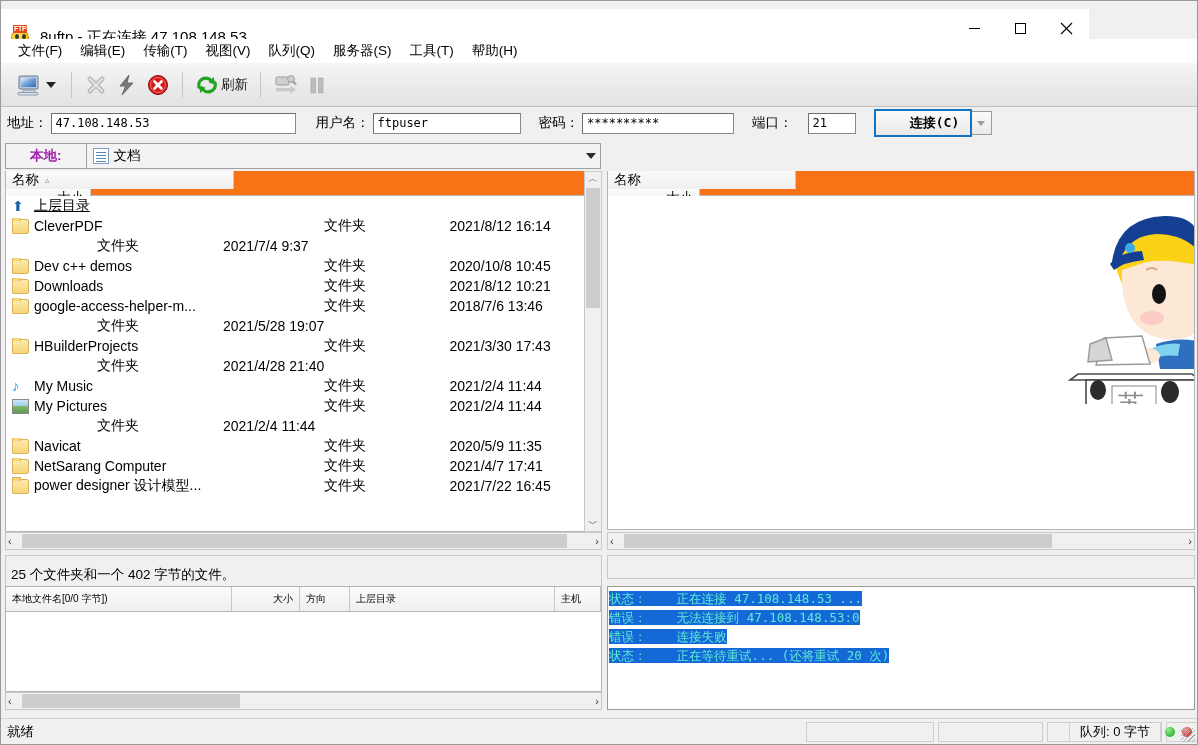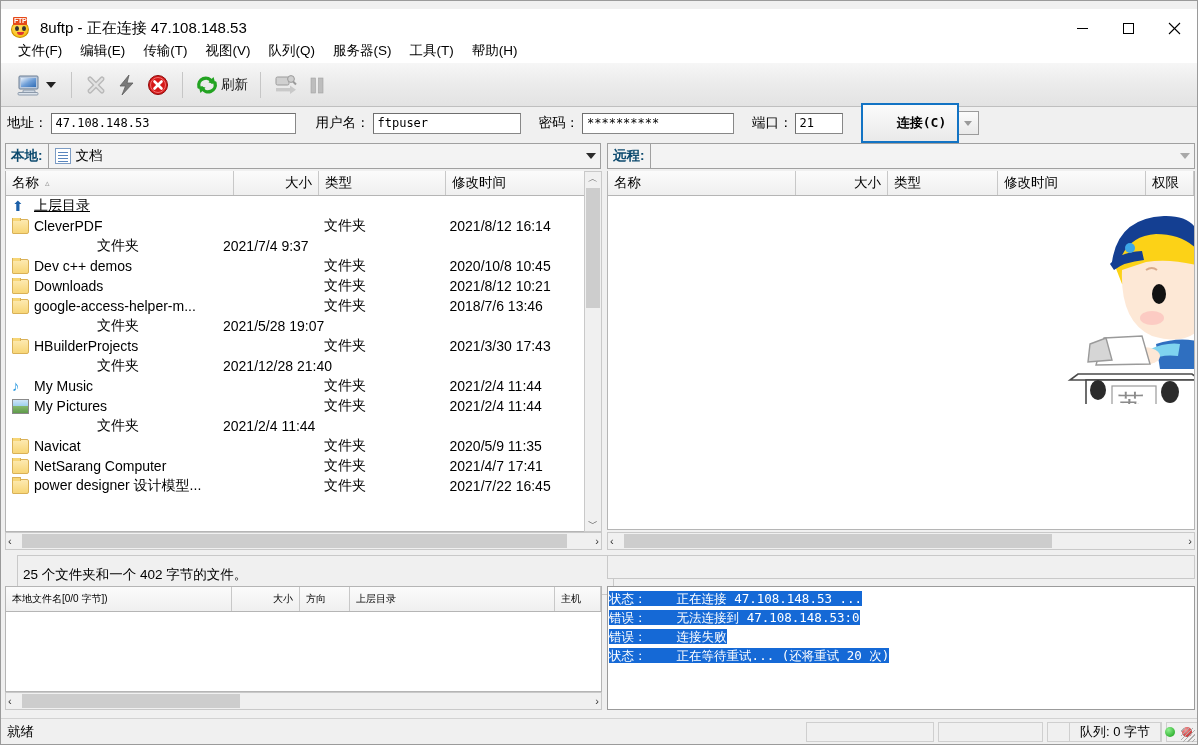--- a/index.html
+++ b/index.html
@@ -13,23 +13,23 @@
   #app {
     position: relative;
     width: 1198px; height: 745px;
     background: #f0f0f0;
     border: 1px solid #9a9a9a;
     overflow: hidden;
   }
 
   
   .titlebar {
-    position: absolute; left: 0; top: 8px; width: 1196px; height: 38px;
+    position: absolute; left: 0; top: 8px; width: 1088px; height: 38px;
     background: #ffffff;
-    display: flex; align-items: center;
+    display: flex; align-items: flex-end;
   }
   .title-icon {
     width: 22px; height: 22px; margin-left: 9px; margin-right: 8px;
     position: relative; flex: none;
   }
   .ti-face {
     position: absolute; left: 1px; top: 4px; width: 18px; height: 17px;
     border-radius: 50%;
     background: radial-gradient(circle at 40% 35%, #ffe066 0%, #fcc623 60%, #e6a500 100%);
     border: 1px solid #c98f00;
@@ -85,38 +85,38 @@
     background: #f0f0f0; display: flex; align-items: center;
   }
   .cb-label { font-size: 13.5px; color: #000; white-space: nowrap; }
   .cb-input {
     height: 21px; border: 1px solid #888; border-top-color:#6e6e6e; border-left-color:#6e6e6e;
     background: #fff; font-family: "DejaVu Sans Mono", monospace; font-size: 12px;
     display: flex; align-items: center; padding-left: 4px; color: #000; overflow:hidden;
     white-space: nowrap;
   }
   .cb-btn {
-    height: 40px; border: 2px solid #1273c4; background: linear-gradient(to bottom,#fbfbfb,#e9e9e9);
+    height: 28px; border: 2px solid #1273c4; background: linear-gradient(to bottom,#fbfbfb,#e9e9e9);
     display:flex; align-items:center; justify-content:center;
     font-family:"DejaVu Sans Mono", monospace; font-size: 13px; color:#000; font-weight:bold;padding-left:24px;
   }
   .cb-btn-drop {
     height: 24px; width: 20px; border: 1px solid #9b9b9b; border-left: none;
     background: linear-gradient(to bottom,#fbfbfb,#e9e9e9);
     display:flex; align-items:center; justify-content:center;
   }
 
   
   .panel-path {
     position: absolute; height: 26px; display: flex; align-items: stretch;
   }
   .pp-tab {
     border: 1px solid #a0a0a0; background: #f3f3f3;
-    display:flex; align-items:center; padding: 0 5px;
-    font-size: 13.5px; font-weight: bold; color: #0c4a6e; white-space:nowrap;
+    display:flex; align-items:center; padding: 0 24px;
+    font-size: 13.5px; font-weight: bold; color: #a21caf; white-space:nowrap;
   }
   .pp-combo {
     flex: 1; border: 1px solid #a0a0a0; border-left: none; background: #f3f3f3;
     display: flex; align-items: center; padding-left: 6px; position: relative;
   }
   .pp-combo-text { font-size: 13.5px; color: #000; white-space: nowrap; }
   .pp-arrow {
     position: absolute; right: 4px; top: 50%; transform: translateY(-50%);
     width: 0; height: 0; border-left: 5px solid transparent; border-right: 5px solid transparent;
     border-top: 6px solid #2b2b2b;
@@ -126,21 +126,21 @@
     width: 16px; height: 16px; margin-right: 5px; flex: none;
     background: #fff; border: 1px solid #7c9cc4; position: relative;
   }
   .doc-icon::after {
     content:""; position:absolute; left:2px; top:3px; right:2px; height:1px;
     background:#5a86bd; box-shadow: 0 3px 0 #5a86bd, 0 6px 0 #5a86bd, 0 9px 0 #5a86bd;
   }
 
   .list-head {
     position: absolute; height: 25px; display: flex;
-    background: #f97316; border: 1px solid #b5b5b5; border-top: none;
+    background: #f97316; border: 1px solid #b5b5b5; border-top: none; flex-direction: column;
   }
   .lh-cell {
     border-right: 1px solid #c8c8c8; display: flex; align-items: center;
     font-size: 13.5px; color: #000; padding: 0 6px; white-space: nowrap;
     background: linear-gradient(to bottom, #fbfbfb 0%, #efefef 100%);
   }
   .lh-cell.right { justify-content: flex-end; }
   .sort-mark { margin-left: 6px; font-size: 9px; color: #9a9a9a; }
 
   .file-list {
@@ -205,21 +205,21 @@
 
   
   .log-box {
     position: absolute; background: #fff; border: 1px solid #9b9b9b; overflow: hidden;
     padding: 2px 0 0 1px;
   }
   .log-line {
     font-family: "DejaVu Sans Mono", monospace; font-size: 12.5px;
     line-height: 19px; white-space: pre; color: #000;
   }
-  .log-line span.sel { background: #1569d6; color: #ffffff; }
+  .log-line span.sel { background: #1569d6; color: #5eead4; }
 
   
   .botbar {
     position: absolute; left: 0; bottom: 0; width: 1196px; height: 26px;
     background: #f0f0f0; border-top: 1px solid #d2d2d2;
     display: flex; align-items: center;
   }
   .bb-text { font-size: 13.5px; color: #000; padding-left: 6px; white-space: nowrap; }
   .bb-cell {
     border: 1px solid #cfcfcf; height: 20px; background: #f0f0f0;
@@ -357,21 +357,21 @@
   </div>
 
   <div class="connbar">
     <span class="cb-label" style="margin-left:6px;">地址：</span>
     <div class="cb-input" style="width:245px;margin-left:3px;">47.108.148.53</div>
     <span class="cb-label" style="margin-left:20px;">用户名：</span>
     <div class="cb-input" style="width:148px;margin-left:3px;">ftpuser</div>
     <span class="cb-label" style="margin-left:18px;">密码：</span>
     <div class="cb-input" style="width:152px;margin-left:3px;">**********</div>
     <span class="cb-label" style="margin-left:18px;">端口：</span>
-    <div class="cb-input" style="width:48px;margin-left:2px;">21</div>
+    <div class="cb-input" style="width:48px;margin-left:15px;">21</div>
     <div class="cb-btn" style="width:98px;margin-left:18px;">连接(C)</div>
     <div class="cb-btn-drop">
       <div style="width:0;height:0;border-left:4px solid transparent;border-right:4px solid transparent;border-top:5px solid #9a9a9a;"></div>
     </div>
   </div>
 
   <div class="panel-path" style="left:4px; top:142px; width:596px;">
     <div class="pp-tab">本地:</div>
     <div class="pp-combo">
       <div class="doc-icon"></div>
@@ -452,21 +452,21 @@
             <span class="ficon ic-folder"></span>
             <span class="">HBuilderProjects</span>
           </div>
           <div class="fsize"></div>
           <div class="ftype">文件夹</div>
           <div class="fdate">2021/3/30 17:43</div>
         </div>
         <div class="frow">
           <div class="fsize"></div>
           <div class="ftype">文件夹</div>
-          <div class="fdate">2021/12/28 21:40</div>
+          <div class="fdate">2021/4/28 21:40</div>
         </div>
         <div class="frow">
           <div class="fname">
             <span class="ficon ic-music">♪</span>
             <span class="">My Music</span>
           </div>
           <div class="fsize"></div>
           <div class="ftype">文件夹</div>
           <div class="fdate">2021/2/4 11:44</div>
         </div>
@@ -519,29 +519,22 @@
     <div class="vs-thumb" style="top:16px; height:120px;"></div>
     <div class="vs-arrow">﹀</div>
   </div>
 
   <div class="hscroll" style="left:4px; top:531px; width:597px;">
     <span class="hs-arrow">‹</span>
     <div class="hs-thumb" style="left:16px; width:545px;"></div>
     <span class="hs-arrow">›</span>
   </div>
 
-  <div class="statusline" style="left:16px; top:554px; width:597px; height:40px;">25 个文件夹和一个 402 字节的文件。</div>
-
-  <div class="panel-path" style="left:606px; top:142px; width:588px;">
-    <div class="pp-tab">远程:</div>
-    <div class="pp-combo">
-      <span class="pp-combo-text"></span>
-      <div class="pp-arrow gray"></div>
-    </div>
-  </div>
+  <div class="statusline" style="left:4px; top:554px; width:597px; height:40px;">25 个文件夹和一个 402 字节的文件。</div>
+
 
   <div class="list-head" style="left:606px; top:170px; width:588px;">
     <div class="lh-cell" style="width:188px;">名称</div>
     <div class="lh-cell right" style="width:92px;">大小</div>
     <div class="lh-cell" style="width:110px;">类型</div>
     <div class="lh-cell" style="width:148px;">修改时间</div>
     <div class="lh-cell" style="width:48px;">权限</div>
   </div>
 
   <div class="file-list" style="left:606px; top:195px; width:588px; height:334px;">

